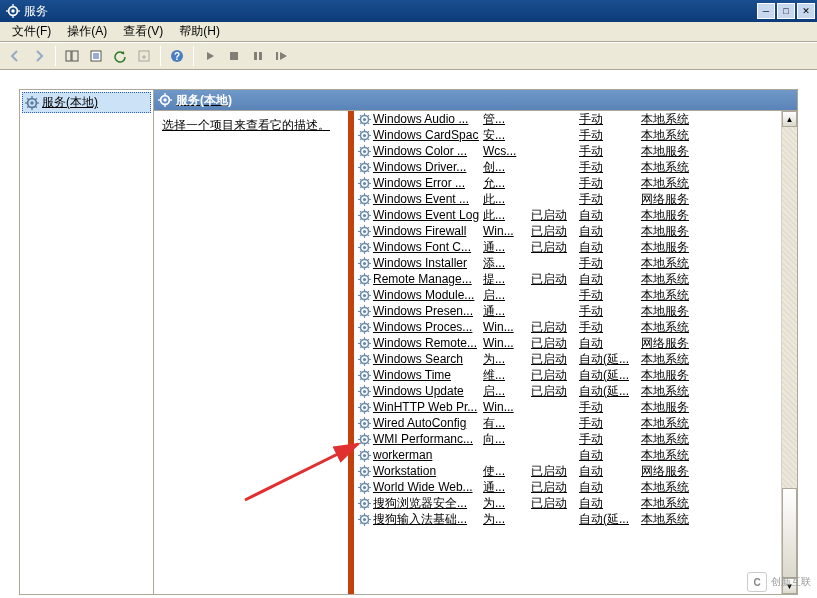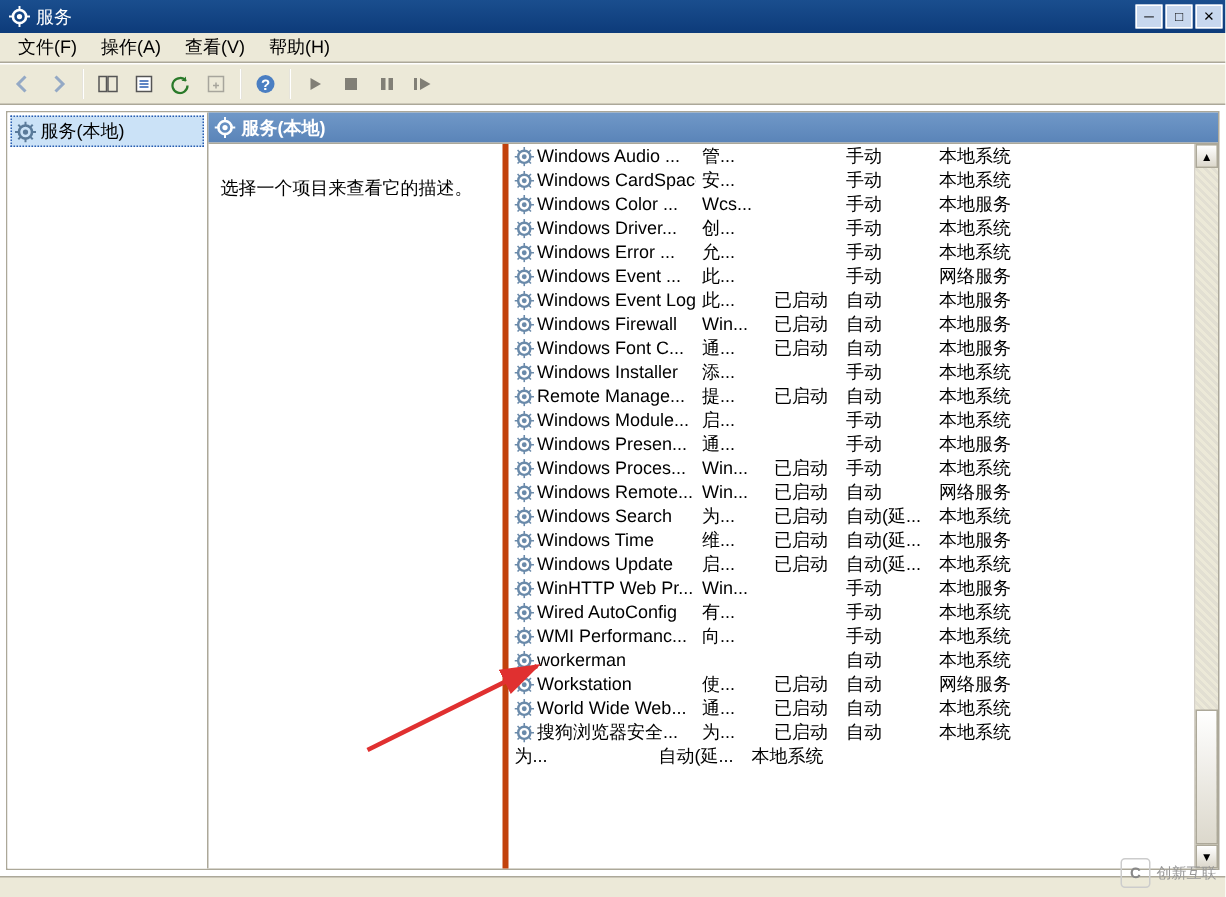--- a/index.html
+++ b/index.html
@@ -12,30 +12,30 @@
 .titlebar .winbtn { width: 18px; height: 16px; background: #c8d8ee; border: 1px solid #fff; margin-left: 2px; display: flex; align-items: center; justify-content: center; font-size: 9px; font-family: Arial; color: #000; cursor: default; }
 
 .menubar { height: 20px; background: #ece9d8; border-bottom: 1px solid #aca899; display: flex; align-items: center; padding: 0 4px; }
 .menubar .mi { padding: 2px 8px; cursor: default; }
 
 .toolbar { height: 28px; background: #ece9d8; border-top: 1px solid #fff; border-bottom: 1px solid #aca899; display: flex; align-items: center; padding: 0 4px; gap: 2px; }
 .tbtn { width: 22px; height: 22px; display: flex; align-items: center; justify-content: center; border: 1px solid transparent; }
 .tbtn.disabled { opacity: 0.45; }
 .tsep { width: 1px; height: 20px; background: #aca899; margin: 0 3px; border-right: 1px solid #fff; }
 
-.client { display: flex; height: 506px; border: 1px solid #aca899; margin: 4px; }
+.client { display: flex; height: 506px; border: 1px solid #aca899; margin: 19px; text-decoration: underline; }
 .tree { width: 134px; background: #fff; border-right: 1px solid #aca899; padding: 2px; }
 .treeitem { display: flex; align-items: center; gap: 3px; padding: 1px 2px; background: #cbe2f7; border: 1px dotted #2a5db0; }
 .treeitem .gear2 { width: 14px; height: 14px; }
 .treeitem span { color: #000; }
 
 .right { flex: 1; display: flex; flex-direction: column; }
 .header2 { height: 20px; background: linear-gradient(#7098c8, #5a84b8); color: #fff; display: flex; align-items: center; padding: 0 4px; gap: 4px; font-weight: bold; }
 .body2 { flex: 1; display: flex; border-top: 1px solid #aca899; }
-.desc { width: 200px; padding: 21px 8px; border-right: 4px solid #c2410c; font-size: 12px; }
+.desc { width: 200px; padding: 6px 8px; border-right: 6px solid #c2410c; font-size: 12px; }
 .listwrap { flex: 1; display: flex; flex-direction: column; position: relative; }
 .cols { display: flex; height: 18px; background: #ece9d8; border-bottom: 1px solid #d4d0c8; }
 .cols .ch { border-right: 1px solid #d4d0c8; border-top: 1px solid #fff; border-left: 1px solid #fff; padding: 1px 4px; font-size: 12px; overflow: hidden; white-space: nowrap; }
 .rows { flex: 1; overflow: hidden; position: relative; }
 .row { display: flex; height: 16px; align-items: center; font-size: 12px; }
 .row .c { padding: 0 4px; overflow: hidden; white-space: nowrap; text-overflow: clip; }
 .row .c.first { display: flex; align-items: center; gap: 2px; }
 .gearico { width: 13px; height: 13px; flex: 0 0 13px; }
 
 .vscroll { position: absolute; right: 0; top: 0; bottom: 0; width: 16px; background: #ece9d8; border-left: 1px solid #d4d0c8; display: flex; flex-direction: column; }
@@ -766,20 +766,37 @@
                   </g>
                 </svg>
                 <span>搜狗浏览器安全...</span>
               </div>
               <div class="c" style="width:48px">为...</div>
               <div class="c" style="width:48px">已启动</div>
               <div class="c" style="width:62px">自动</div>
               <div class="c" style="width:140px">本地系统</div>
             </div>
             <div class="row">
+              <div class="c first" style="width:125px">
+                <svg class="gearico" viewBox="0 0 16 16">
+                  <circle cx="8" cy="8" r="5" fill="none" stroke="#6a8aaa" stroke-width="2"></circle>
+                  <circle cx="8" cy="8" r="2" fill="#6a8aaa"></circle>
+                  <g stroke="#6a8aaa" stroke-width="1.3">
+                    <line x1="8" y1="0" x2="8" y2="3"></line>
+                    <line x1="8" y1="13" x2="8" y2="16"></line>
+                    <line x1="0" y1="8" x2="3" y2="8"></line>
+                    <line x1="13" y1="8" x2="16" y2="8"></line>
+                    <line x1="2.5" y1="2.5" x2="4.5" y2="4.5"></line>
+                    <line x1="11.5" y1="11.5" x2="13.5" y2="13.5"></line>
+                    <line x1="2.5" y1="13.5" x2="4.5" y2="11.5"></line>
+                    <line x1="11.5" y1="4.5" x2="13.5" y2="2.5"></line>
+                  </g>
+                </svg>
+                <span>搜狗输入法基础...</span>
+              </div>
               <div class="c" style="width:48px">为...</div>
               <div class="c" style="width:48px"></div>
               <div class="c" style="width:62px">自动(延...</div>
               <div class="c" style="width:140px">本地系统</div>
             </div>
           </div>
         <div class="vscroll">
           <div class="vsbtn">▲</div>
           <div class="vstrack">
               <div class="vsthumb"></div>

